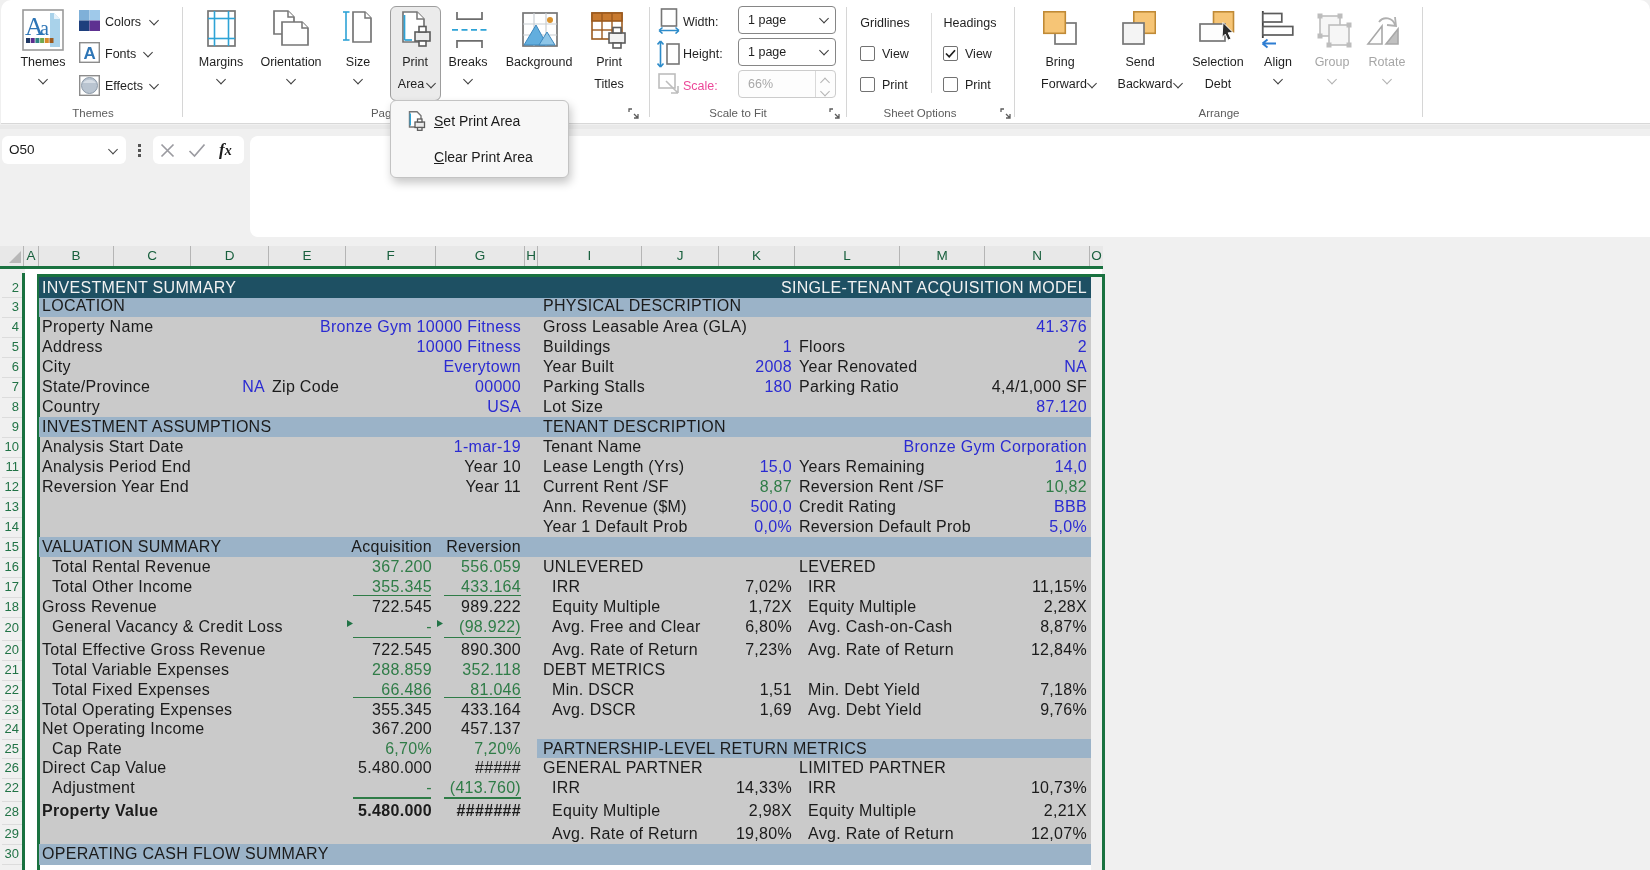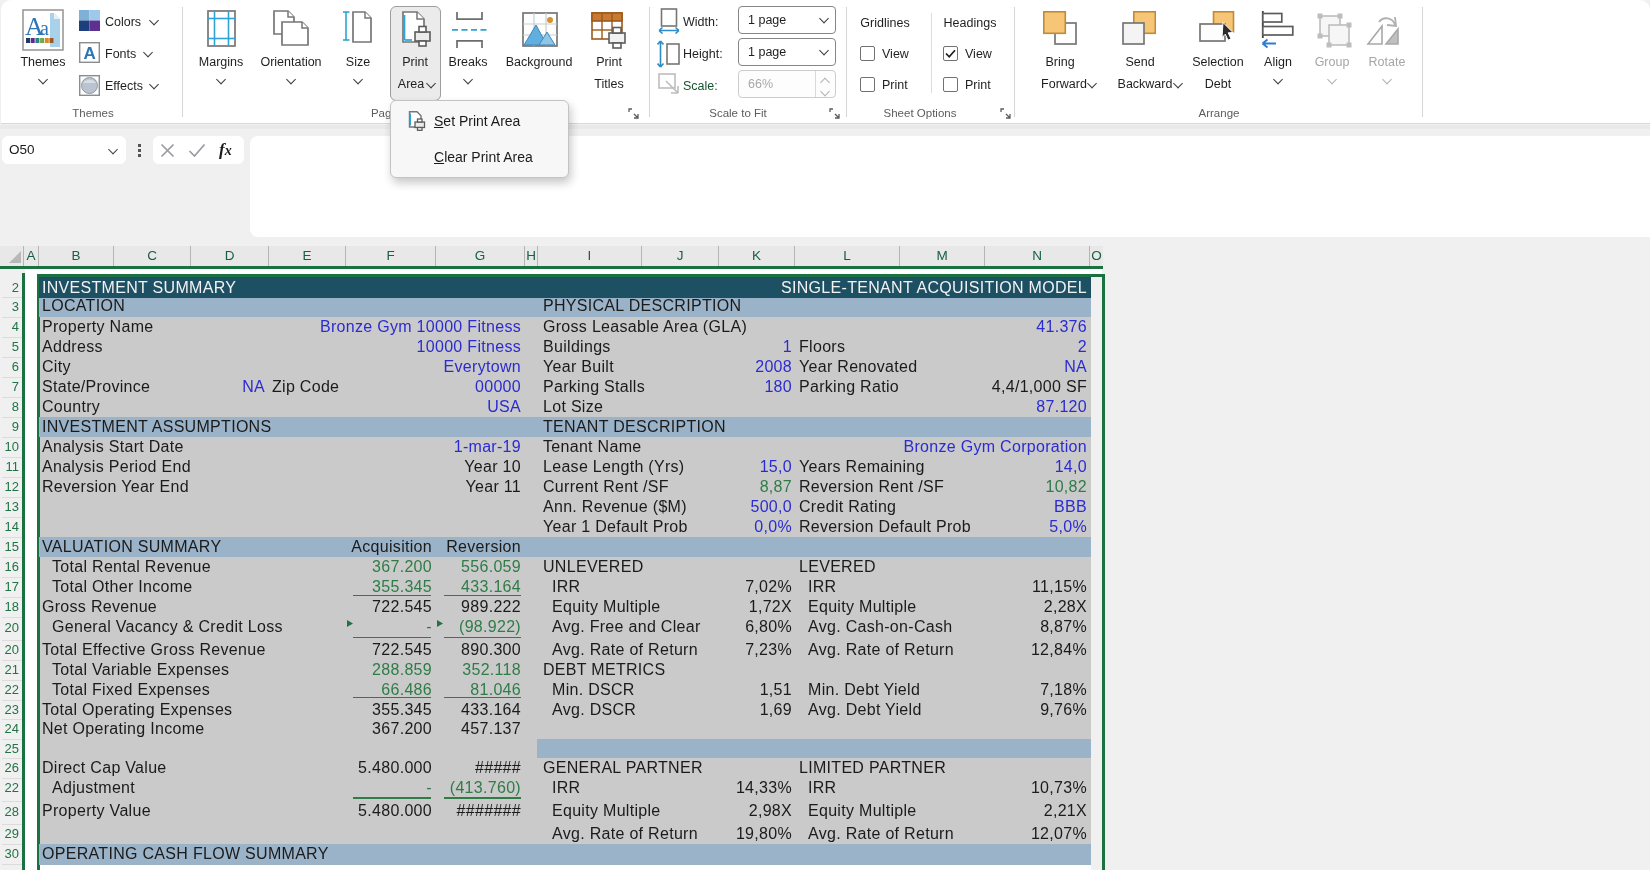--- a/index.html
+++ b/index.html
@@ -27,21 +27,21 @@
 .lb{left:42px;}  .lbi{left:52px;}
 .rl{left:543px;} .rli{left:552px;}
 .ll{left:799px;} .lli{left:808px;}
 .vD{left:150px;width:115px;text-align:right;}
 .vF{left:272px;width:160px;text-align:right;}
 .vG{left:350px;width:171px;text-align:right;}
 .vG2{left:250px;width:271px;text-align:right;}
 .vK{left:662px;width:130px;text-align:right;}
 .vN{left:880px;width:207px;text-align:right;}
 .vN2{left:800px;width:287px;text-align:right;}
-.blu{color:#2b2bd2;} .grn{color:#2f7c47;padding-left:28px;} .bold{font-weight:normal;}
+.blu{color:#2b2bd2;} .grn{color:#2f7c47;padding-left:28px;} .bold{font-weight:bold;}
 .band{position:absolute;left:39px;width:1052px;background:#9bb3c8;}
 .uline{position:absolute;height:1.6px;background:#2f7c47;}
 .gsep{position:absolute;left:2px;width:20px;height:1px;background:#dcdcdc;}
 </style>
 </head>
 <body>
 <div id="ribbon">
 
 <svg class="ab" style="left:21px;top:9px" width="42" height="42" viewBox="0 0 42 42">
  <rect x="1" y="1" width="40" height="40" fill="#ffffff" stroke="#9a9a9a" stroke-width="1.6"></rect>
@@ -171,21 +171,21 @@
  <path d="M3.5 1 V27 M3.5 1 L0.5 4.5 M3.5 1 L6.5 4.5 M3.5 27 L0.5 23.5 M3.5 27 L6.5 23.5" fill="none" stroke="#2d8bc9" stroke-width="1.6"></path>
  <rect x="10" y="4" width="12" height="20" fill="#fff" stroke="#767676" stroke-width="1.6"></rect>
 </svg>
 <div class="cbxlbl" style="left:682px;top:47px">Height:</div>
 <div class="combo" style="top:38px">1 page</div>
 <div class="chev" style="left:823px;top:47px"></div>
 <svg class="ab" style="left:657px;top:73px" width="24" height="24" viewBox="0 0 24 24">
  <rect x="1" y="1" width="16" height="14" fill="#fff" stroke="#bdbdbd" stroke-width="1.6"></rect>
  <path d="M8 8 L20 20 M20 20 V13 M20 20 H13" fill="none" stroke="#bdbdbd" stroke-width="1.6"></path>
 </svg>
-<div class="cbxlbl" style="left:682px;top:79px;color:#14532d">Scale:</div>
+<div class="cbxlbl" style="left:682px;top:79px;color:#ec4899">Scale:</div>
 <div class="combo" style="top:70px;border-color:#cccccc;color:#a8a8a8;background:#fdfdfd">66%</div>
 <div class="ab" style="left:814px;top:71px;width:1px;height:26px;background:#d9d9d9"></div>
 <div class="chev" style="left:824px;top:79px;transform:translateX(-50%) rotate(-135deg);border-color:#b4b4b4"></div>
 <div class="chev" style="left:824px;top:88px;border-color:#b4b4b4"></div>
 <div class="grplbl" style="left:737px">Scale to Fit</div>
 <svg class="ab" style="left:828px;top:108px" width="11" height="11" viewBox="0 0 11 11">
  <path d="M1 4 V1 H4 M6 6 L10 10 M10 6 V10 H6" fill="none" stroke="#5c5c5c" stroke-width="1.3"></path>
 </svg>
 <div class="gdiv" style="left:845px"></div>
 
@@ -493,20 +493,26 @@
       <span class="vG">433.164</span>
       <span class="rli">Avg. DSCR</span>
       <span class="vK">1,69</span>
       <span class="lli">Avg. Debt Yield</span>
       <span class="vN">9,76%</span>
     </div>
 <div class="row" style="top:481px">
       <span class="lb">Net Operating Income</span>
       <span class="vF">367.200</span>
       <span class="vG">457.137</span>
+    </div>
+<div class="row" style="top:501px">
+      <span class="lbi">Cap Rate</span>
+      <span class="vF grn">6,70%</span>
+      <span class="vG grn">7,20%</span>
+      <span class="rl">PARTNERSHIP-LEVEL RETURN METRICS</span>
     </div>
 <div class="row" style="top:520px">
       <span class="lb">Direct Cap Value</span>
       <span class="vF">5.480.000</span>
       <span class="vG">#####</span>
       <span class="rl">GENERAL PARTNER</span>
       <span class="ll">LIMITED PARTNER</span>
     </div>
 <div class="row" style="top:540px">
       <span class="lbi">Adjustment</span>

